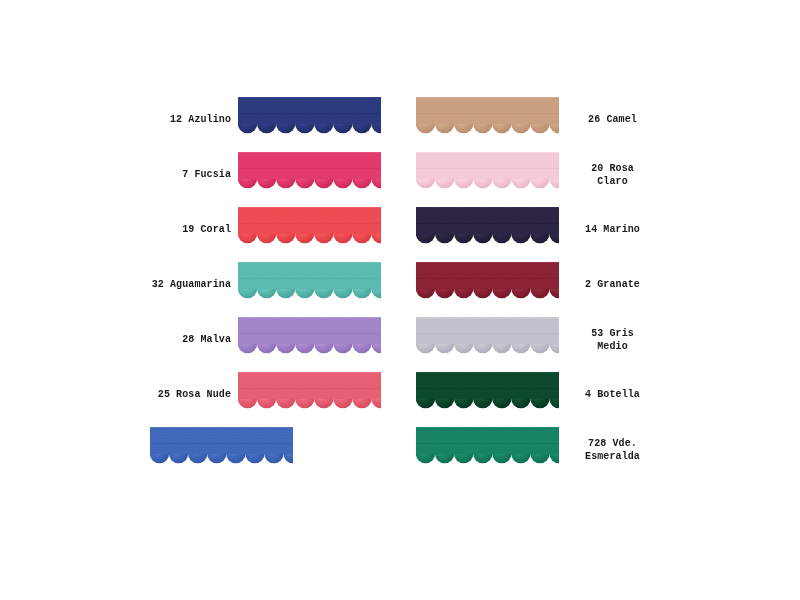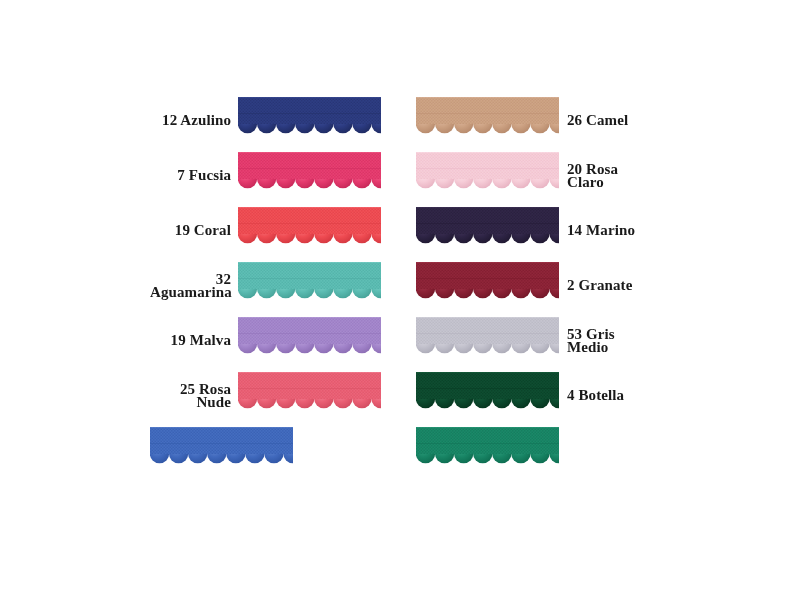--- a/index.html
+++ b/index.html
@@ -51,28 +51,28 @@
     padding-right: 7px;
     box-sizing: border-box;
   }
   .column.left .trim { width: 143px; }
 
   
   .column.right .swatch-row { flex-direction: row; }
   .column.right .trim { width: 143px; }
   .column.right .row-label {
     width: 93px;
-    text-align: left;
-    padding-left: 8px;
+    text-align: center;
+    padding-left: 14px;
     box-sizing: border-box;
   }
 
   .row-label {
-    font-family: Liberation Serif, serif;
-    font-size: 15px;
+    font-family: Liberation Mono, monospace;
+    font-size: 10px;
     font-weight: bold;
     color: #1a1a1a;
     line-height: 12.5px;
     letter-spacing: 0.1px;
     white-space: pre-line;
   }
 
   
   .trim {
     position: relative;
@@ -218,21 +218,21 @@
                 <circle cx="247.87" cy="53.00" r="19.45" fill="url(#bg3)"></circle>
                 <circle cx="286.00" cy="53.00" r="19.45" fill="url(#bg3)"></circle>
               </g>
               <rect x="0" y="0" width="286" height="54" fill="url(#wv3)"></rect>
               <rect x="0" y="32.2" width="286" height="1.6" fill="#44a096" opacity="0.45"></rect>
               <rect x="0" y="0" width="286" height="2" fill="#7ed2c9" opacity="0.5"></rect>
             </svg>
           </div>
         </div>
         <div class="swatch-row">
-          <div class="row-label">19 Malva</div>
+          <div class="row-label">28 Malva</div>
           <div class="trim">
             <svg viewBox="0 0 286 94" preserveAspectRatio="none">
               <defs>
                 <pattern id="wv4" width="6" height="6" patternUnits="userSpaceOnUse">
                   <rect width="6" height="6" fill="#a385cb"></rect>
                   <circle cx="1.5" cy="1.5" r="1.15" fill="#8a6bb2" opacity="0.55"></circle>
                   <circle cx="4.5" cy="4.5" r="1.15" fill="#8a6bb2" opacity="0.55"></circle>
                   <circle cx="4.5" cy="1.5" r="0.85" fill="#bba3dc" opacity="0.4"></circle>
                   <circle cx="1.5" cy="4.5" r="0.85" fill="#bba3dc" opacity="0.4"></circle>
                 </pattern>
@@ -556,17 +556,19 @@
                 <circle cx="171.60" cy="53.00" r="19.45" fill="url(#bg13)"></circle>
                 <circle cx="209.73" cy="53.00" r="19.45" fill="url(#bg13)"></circle>
                 <circle cx="247.87" cy="53.00" r="19.45" fill="url(#bg13)"></circle>
                 <circle cx="286.00" cy="53.00" r="19.45" fill="url(#bg13)"></circle>
               </g>
               <rect x="0" y="0" width="286" height="54" fill="url(#wv13)"></rect>
               <rect x="0" y="32.2" width="286" height="1.6" fill="#0d6b4f" opacity="0.45"></rect>
               <rect x="0" y="0" width="286" height="2" fill="#2f9e7d" opacity="0.5"></rect>
             </svg>
           </div>
+          <div class="row-label">728 Vde.
+Esmeralda</div>
         </div>
       </div>
 
   </div>
 </div>
 
 </body></html>

